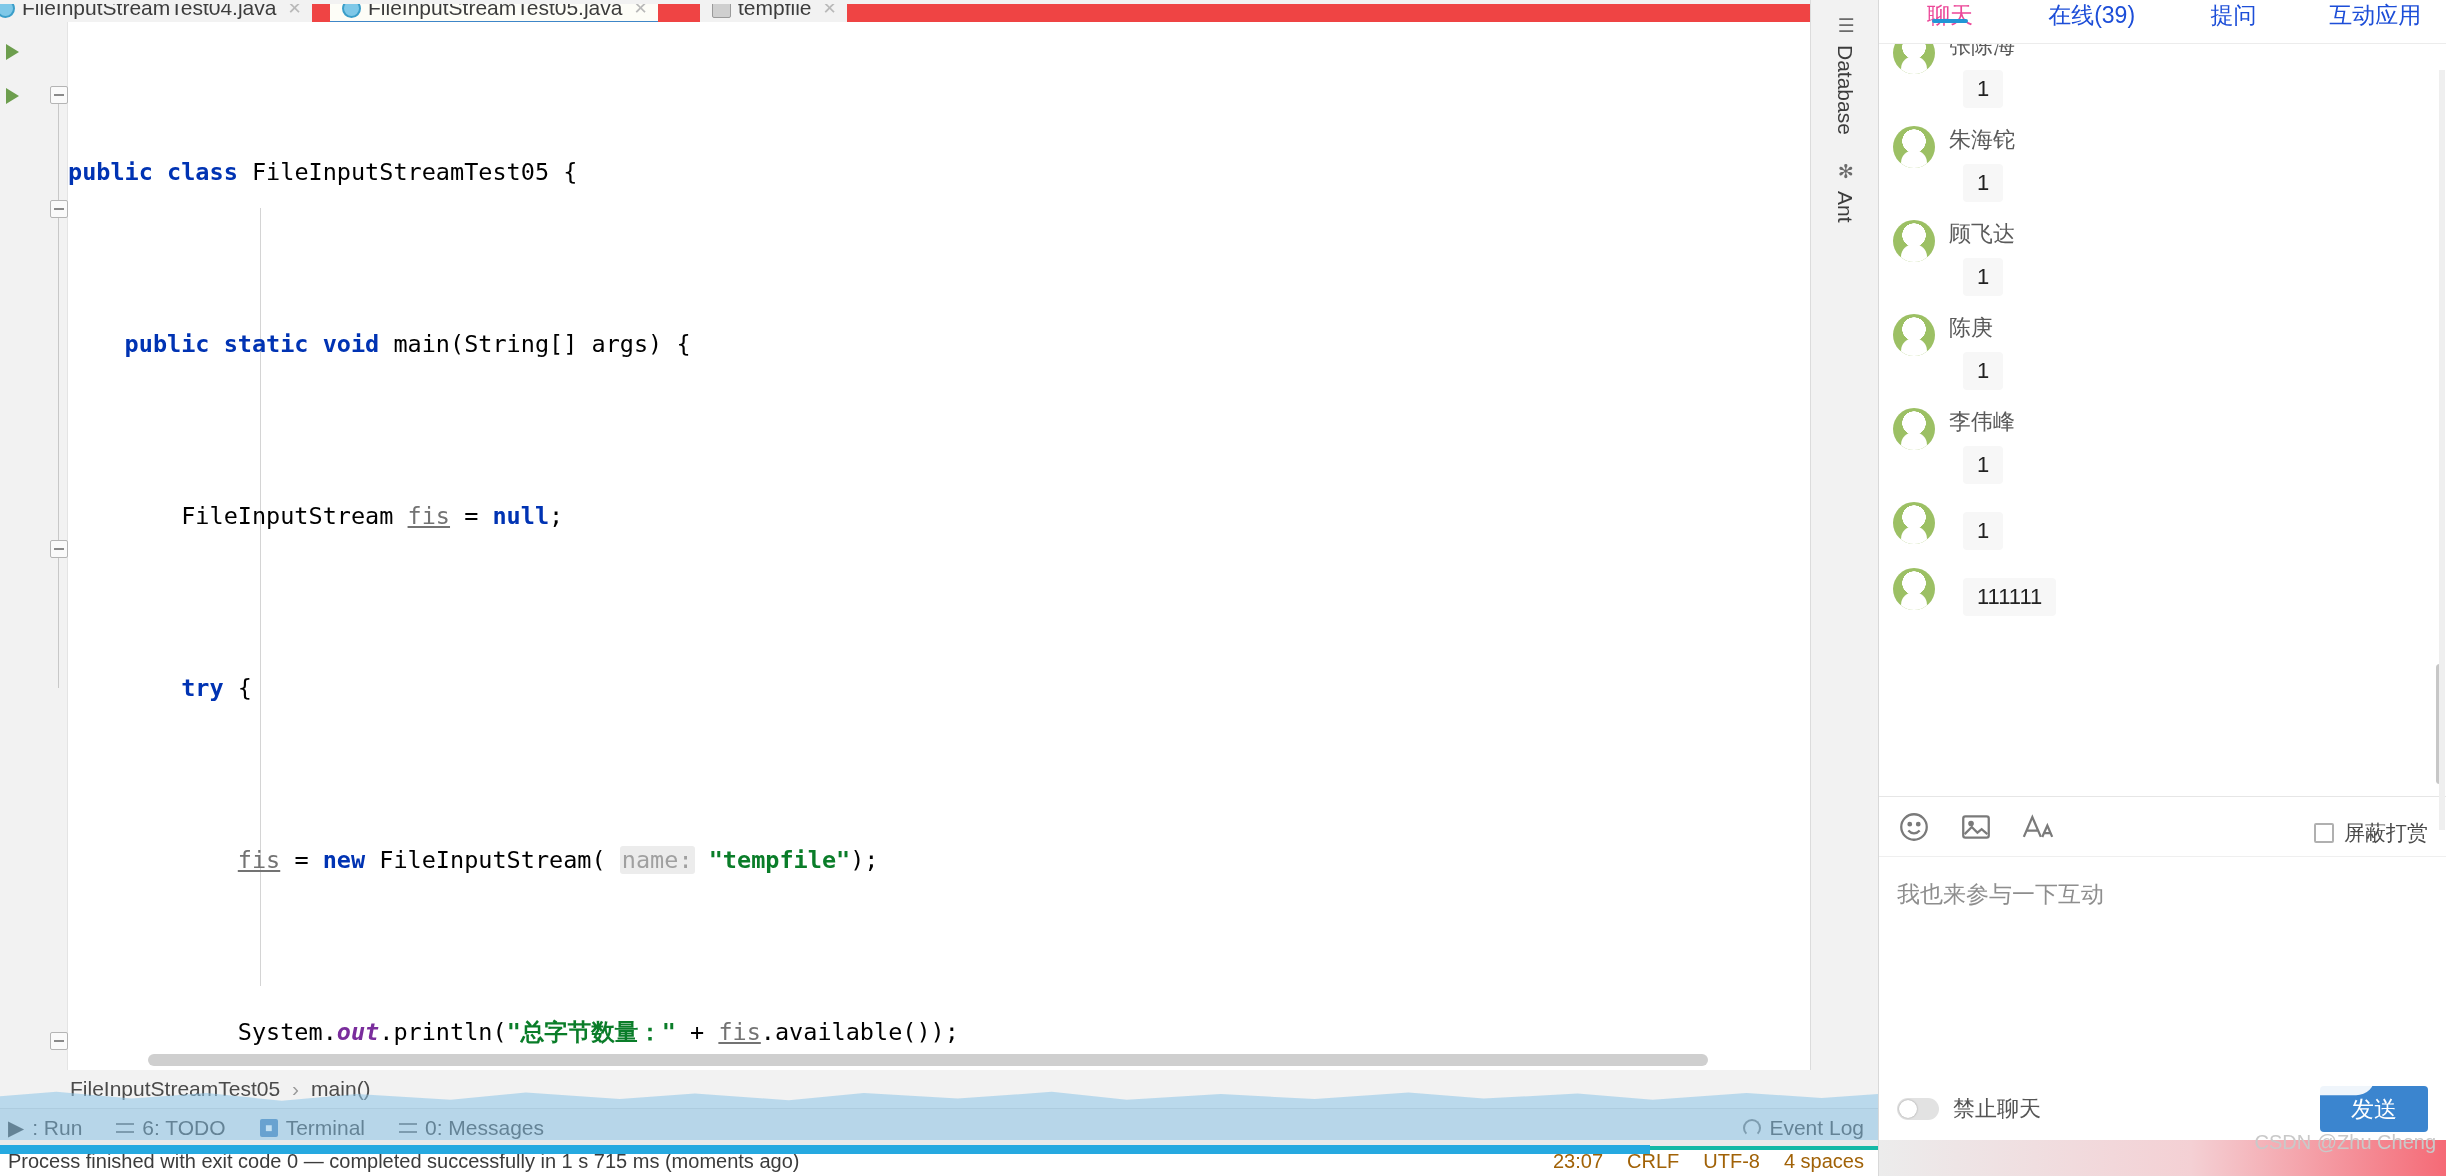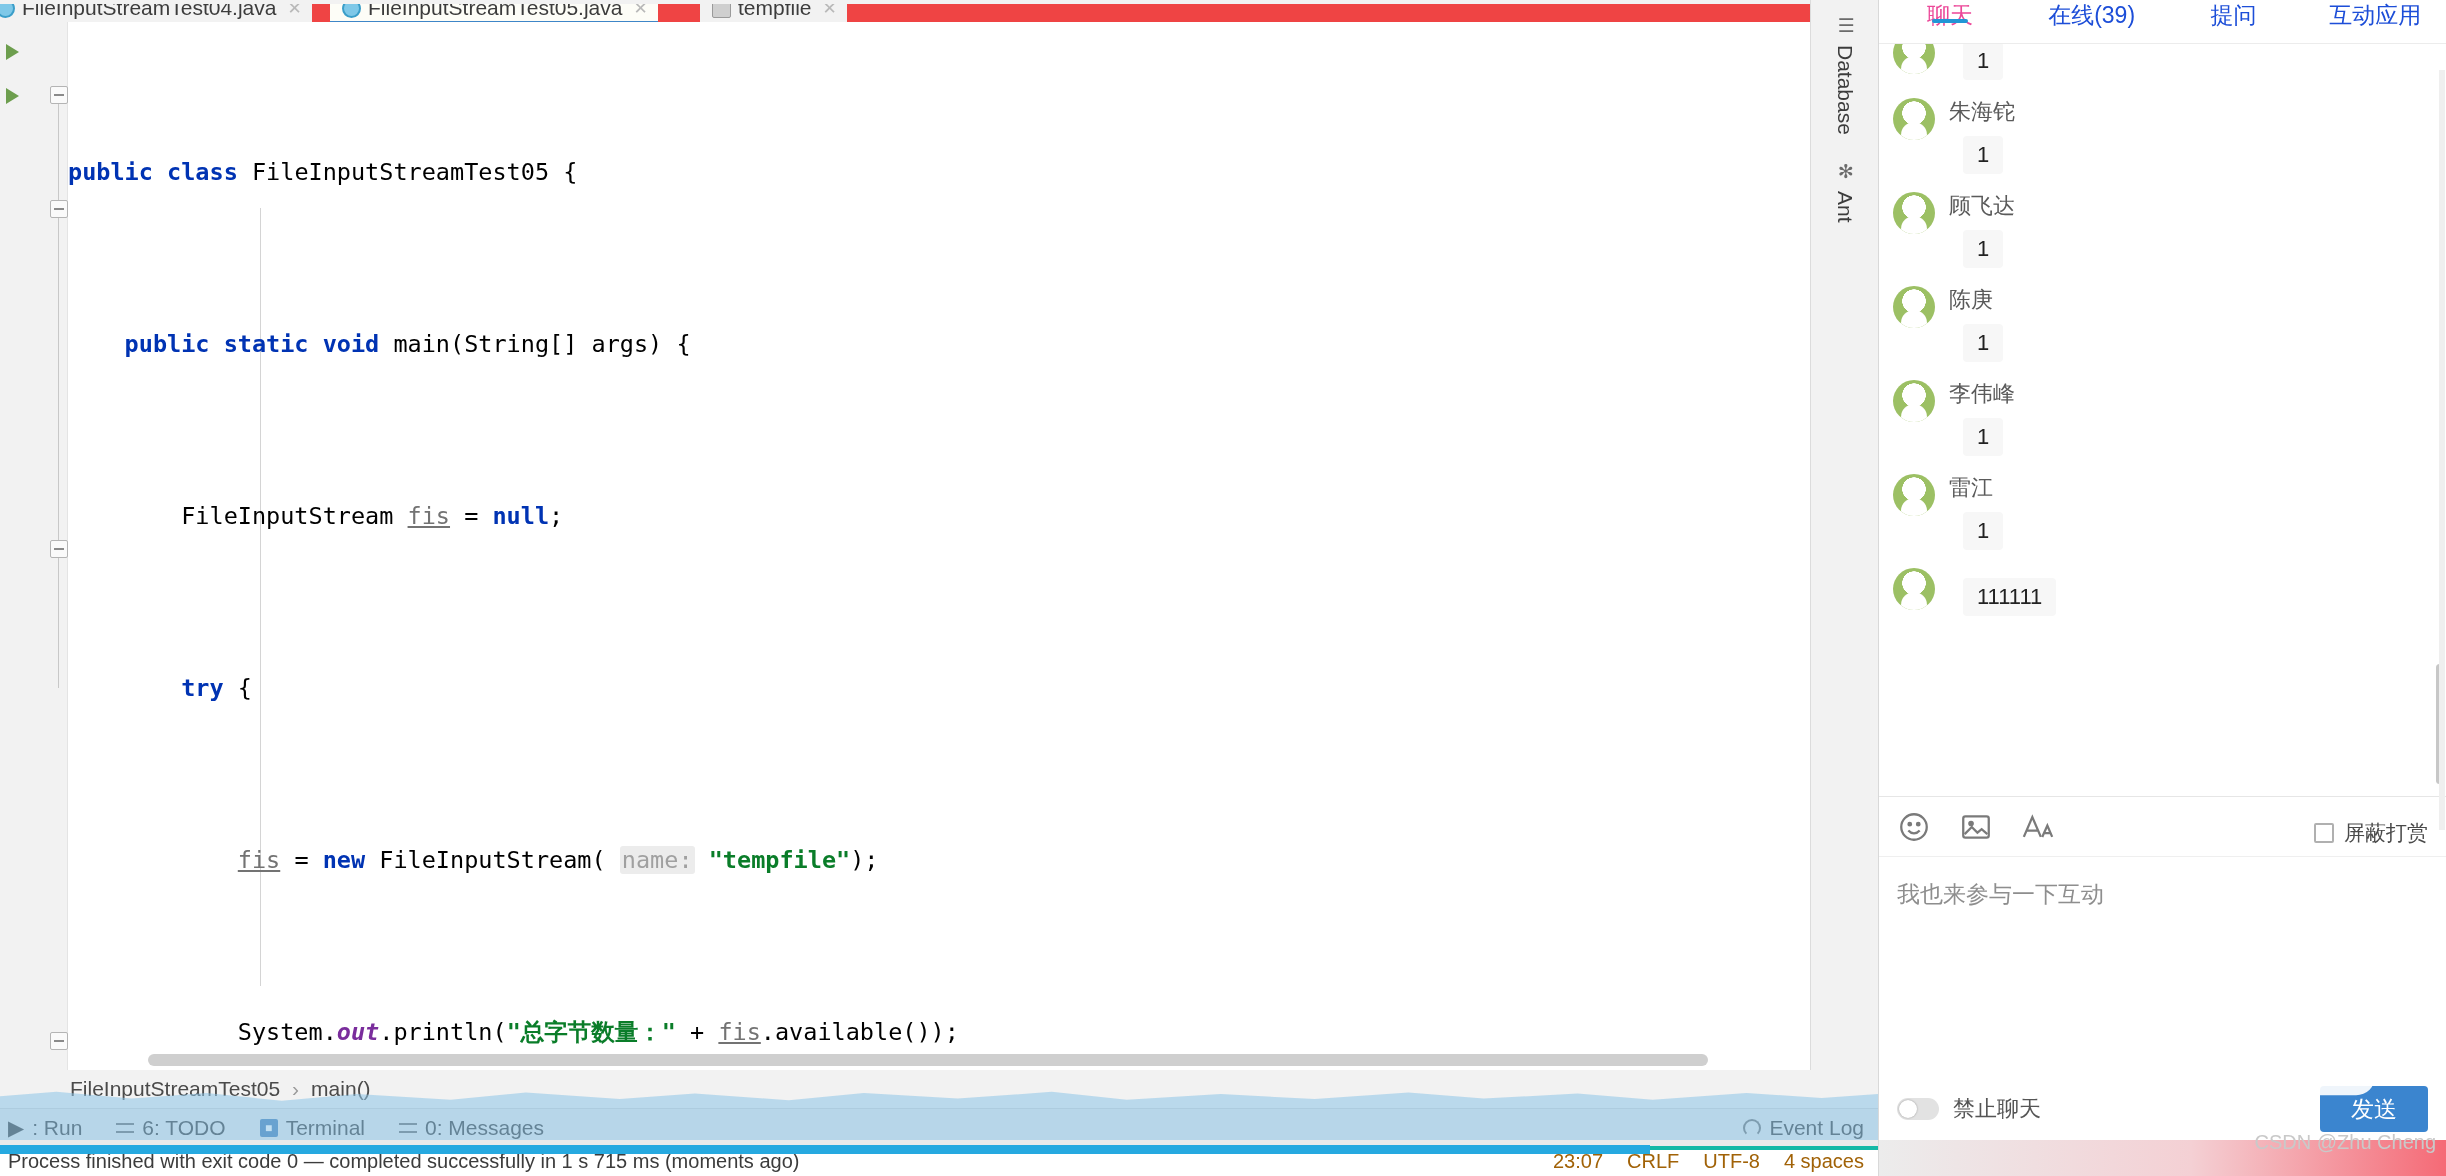--- a/index.html
+++ b/index.html
@@ -459,20 +459,21 @@
       <div class="chat-tab active">聊天</div>
       <div class="chat-tab">在线(39)</div>
       <div class="chat-tab">提问</div>
       <div class="chat-tab">互动应用</div>
     </div>
 
     <div class="msglist">
       <div class="msg">
         <div class="avatar"></div>
         <div class="msgbody">
+          <div class="msgname">张陈海</div>
           <div class="msgtext">1</div>
         </div>
       </div>
       <div class="msg">
         <div class="avatar"></div>
         <div class="msgbody">
           <div class="msgname">朱海铊</div>
           <div class="msgtext">1</div>
         </div>
       </div>
@@ -493,21 +494,20 @@
       <div class="msg">
         <div class="avatar"></div>
         <div class="msgbody">
           <div class="msgname">李伟峰</div>
           <div class="msgtext">1</div>
         </div>
       </div>
       <div class="msg">
         <div class="avatar"></div>
         <div class="msgbody">
-          <div class="msgname">雷江</div>
           <div class="msgtext">1</div>
         </div>
       </div>
       <div class="msg">
         <div class="avatar"></div>
         <div class="msgbody">
           <div class="msgtext">111111</div>
         </div>
       </div>
     </div>

